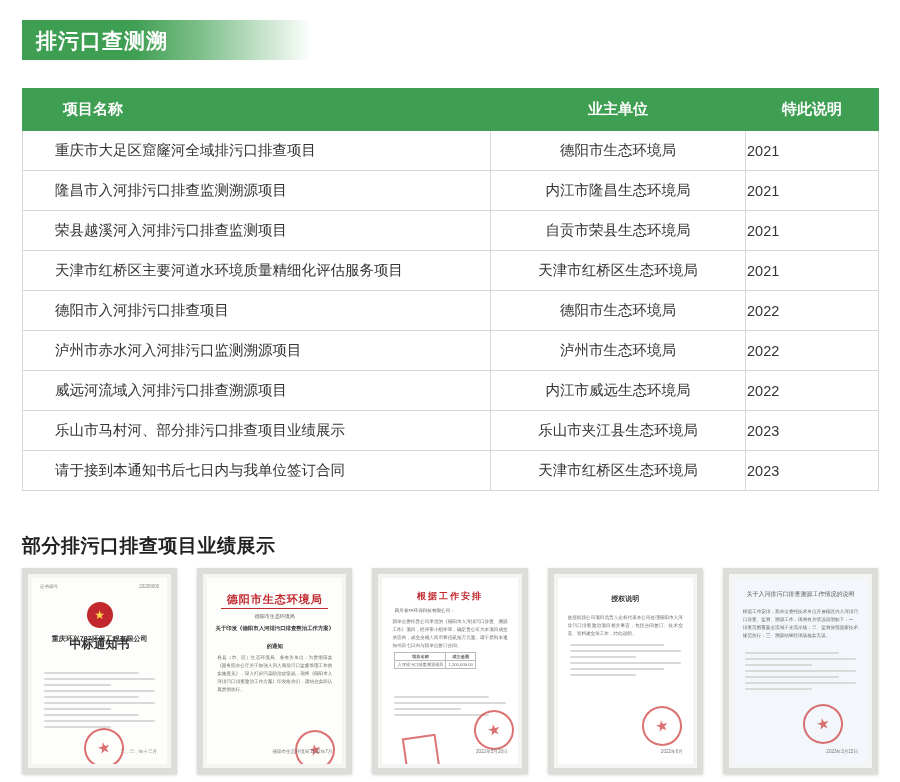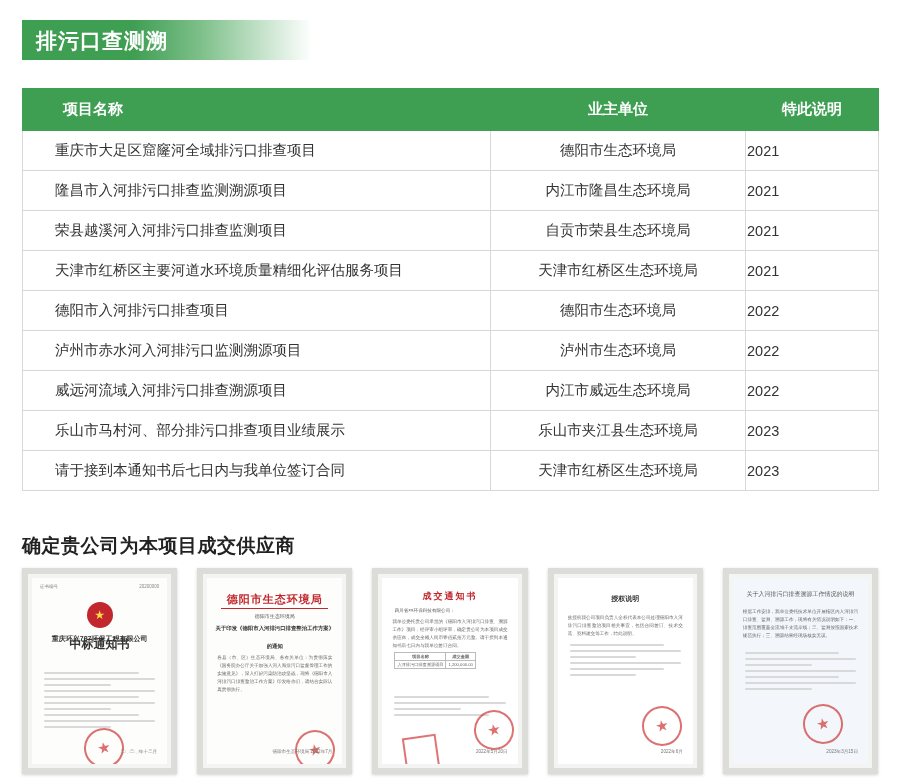--- a/index.html
+++ b/index.html
@@ -325,21 +325,21 @@
         </tr>
         <tr>
           <td class="c-name">请于接到本通知书后七日内与我单位签订合同</td>
           <td class="c-unit">天津市红桥区生态环境局</td>
           <td class="c-year">2023</td>
         </tr>
       </tbody>
     </table>
   </div>
 
-  <div class="subtitle">确定贵公司为本项目成交供应商</div>
+  <div class="subtitle">部分排污口排查项目业绩展示</div>
 
   <div class="gallery">
 
     <div class="cert">
       <div class="cert-inner">
         <div class="cert-head-mini">
           <span>证书编号</span>
           <span>20200000</span>
         </div>
         <div class="emblem"></div>
@@ -373,21 +373,21 @@
           <p>各县（市、区）生态环境局、各有关单位：为贯彻落实《国务院办公厅关于加强入河入海排污口监督管理工作的实施意见》，深入打好污染防治攻坚战，现将《德阳市入河排污口排查整治工作方案》印发给你们，请结合实际认真贯彻执行。</p>
         </div>
         <div class="seal" style="left:88px; top:152px;"></div>
         <div class="cert-footer">德阳市生态环境局
 2022年7月</div>
       </div>
     </div>
 
     <div class="cert white">
       <div class="cert-inner">
-        <div class="cert-title red" style="top:12px;font-size:9px;letter-spacing:2px;">成交通知书</div>
+        <div class="cert-title red" style="top:12px;font-size:9px;letter-spacing:2px;">根据工作安排</div>
         <div style="position:absolute;left:12px;right:12px;top:30px;font-size:4.6px;color:#555;">四川省××环保科技有限公司：</div>
         <div class="cert-body" style="top:40px;bottom:auto;height:32px;">
           <p>我单位委托贵公司承担的《德阳市入河排污口排查、溯源工作》项目，经评审小组评审，确定贵公司为本项目成交供应商，成交金额人民币壹佰贰拾万元整。请于接到本通知书后七日内与我单位签订合同。</p>
         </div>
         <table class="mini-table">
           <tbody>
               <tr>
             <th>项目名称</th>
             <th>成交金额</th>
           </tr>

